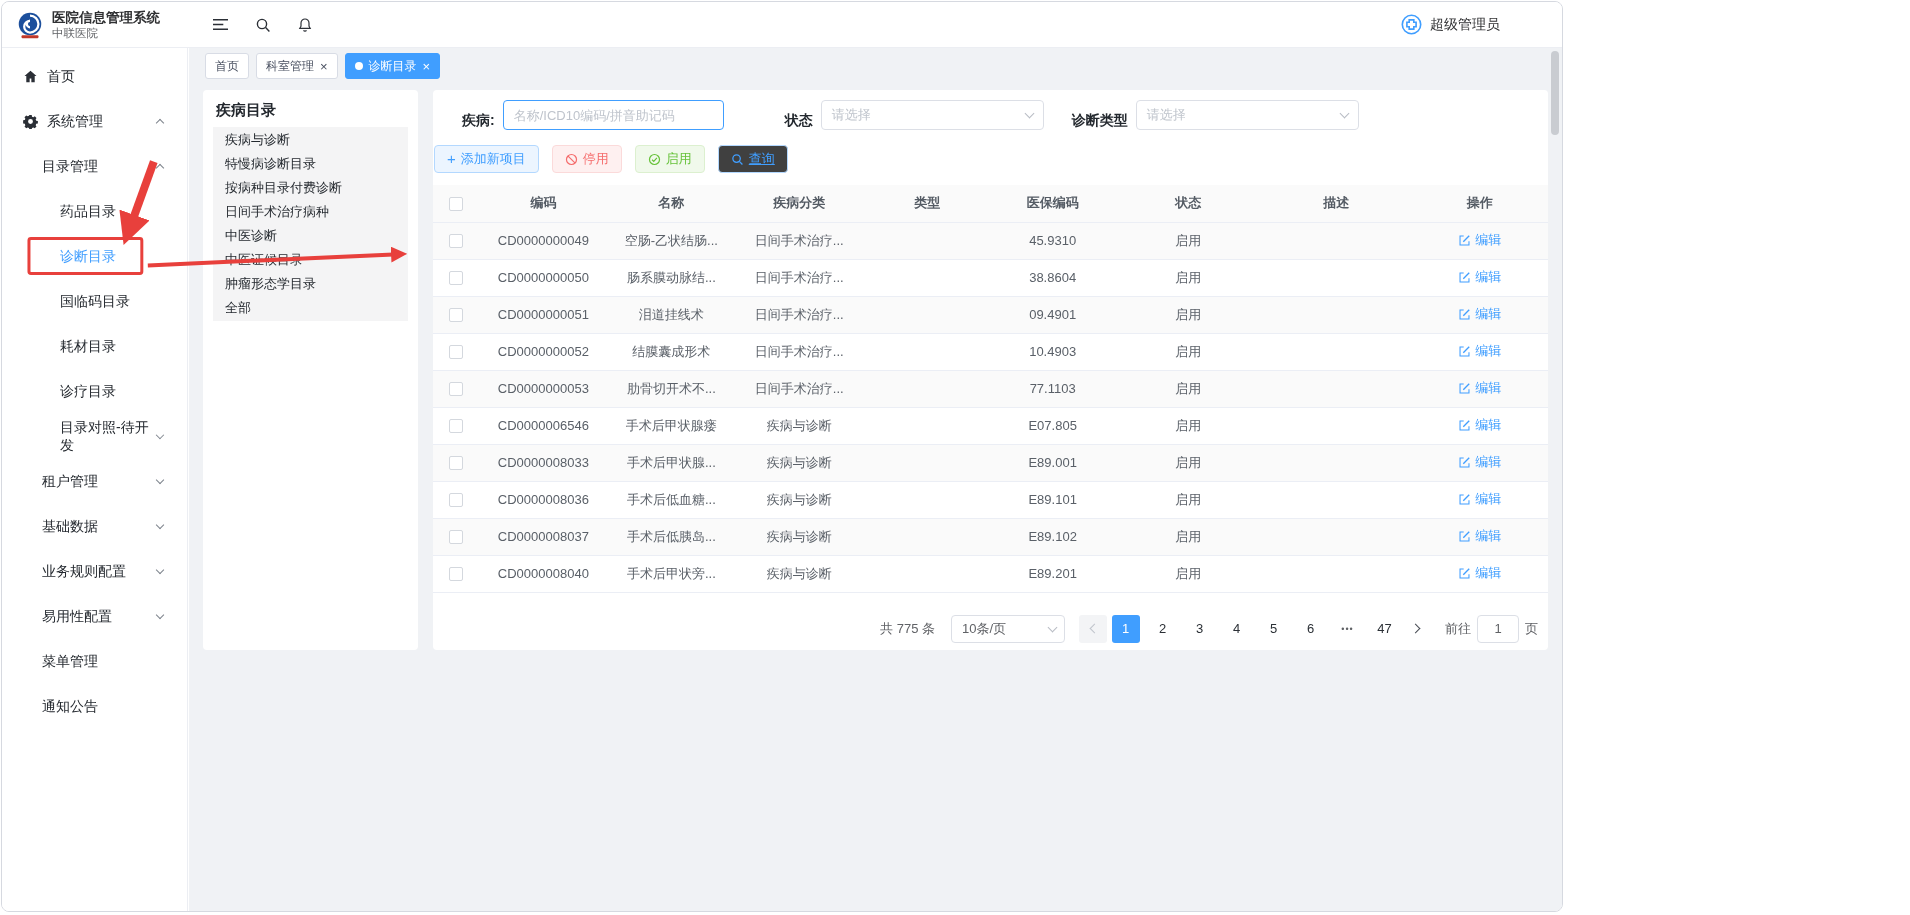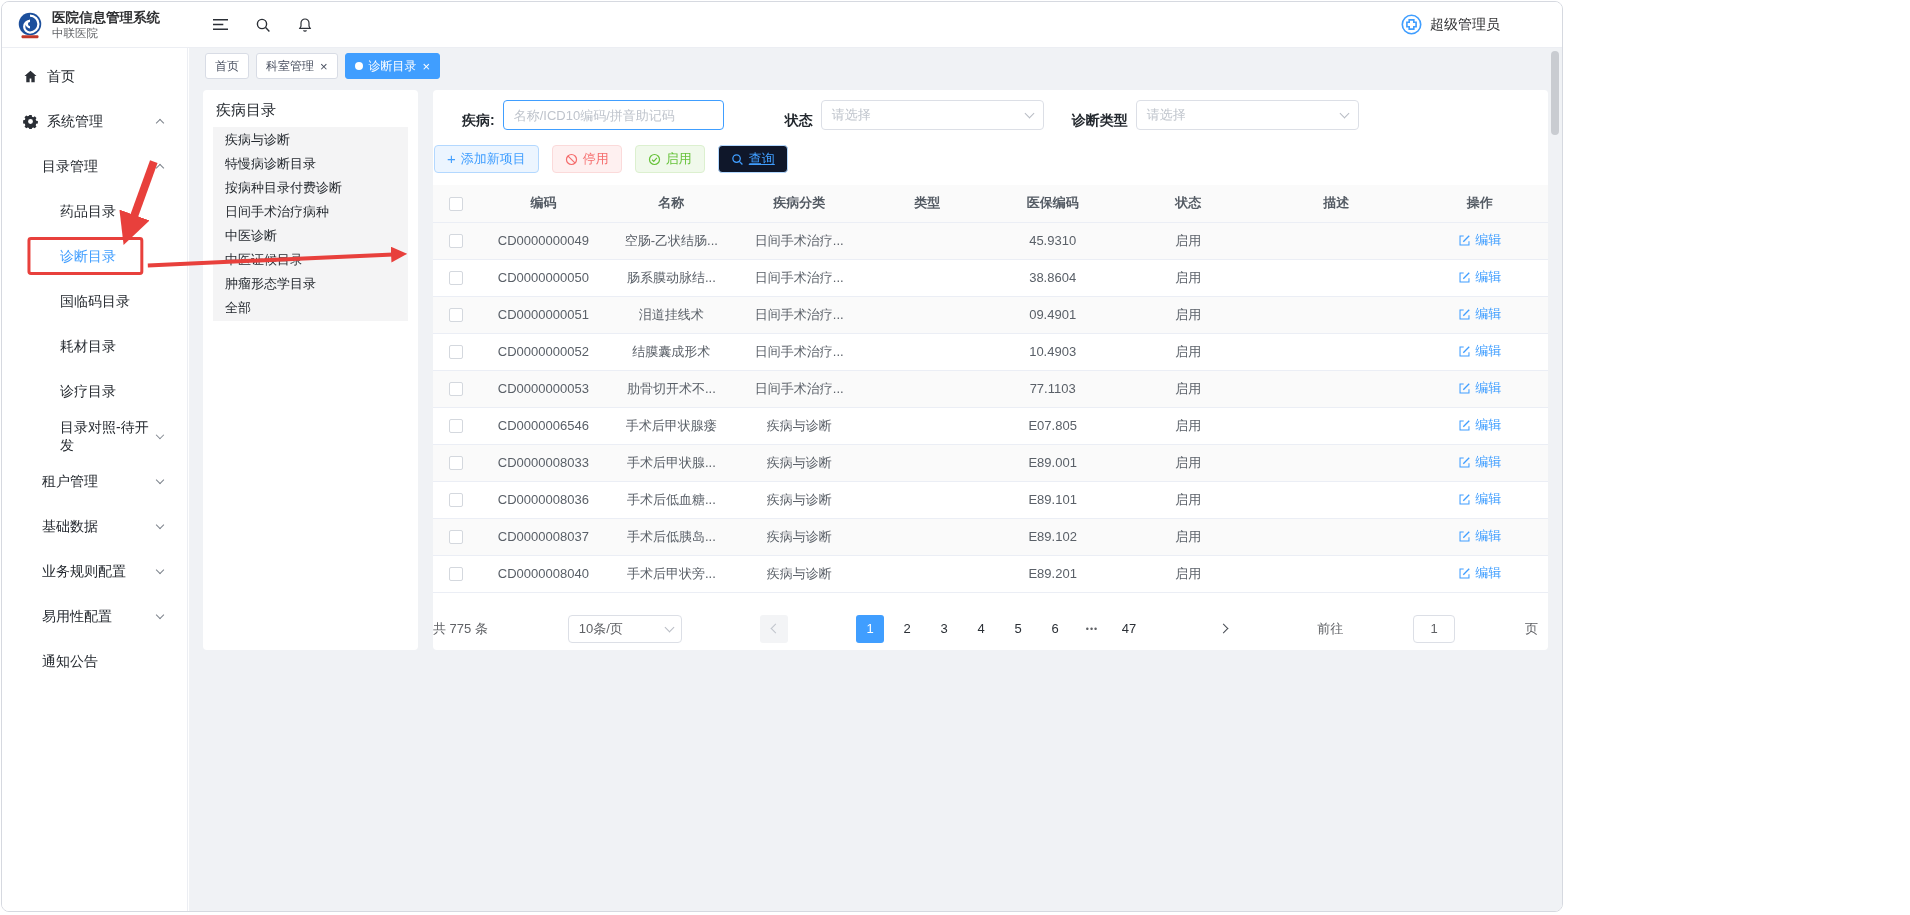--- a/index.html
+++ b/index.html
@@ -30,21 +30,21 @@
 
 .main { position:absolute; top:46px; left:187px; right:0; bottom:0; background:#f0f2f5; }
 .tabs { display:flex; align-items:center; gap:7px; padding:5px 0 5px 16px; height:36px; }
 .tab { height:26px; display:flex; align-items:center; gap:6px; padding:0 9px; background:#fff; border:1px solid #d8dce5; border-radius:3px; font-size:12px; color:#495060; cursor:pointer; white-space:nowrap; }
 .tab.active { background:#409eff; border-color:#409eff; color:#fff; }
 .tab-dot { width:8px; height:8px; border-radius:50%; background:#fff; }
 .tab-close { font-size:13px; line-height:1; }
 
 .content { display:flex; gap:15px; padding:6px 14px 0 14px; }
 .catalog-panel { width:215px; flex:0 0 215px; height:560px; background:#fff; border-radius:4px; padding:11px 10px; }
-.catalog-title { font-size:15px; font-weight:normal; color:#24292f; margin-bottom:7px; padding-left:3px; }
+.catalog-title { font-size:15px; font-weight:bold; color:#24292f; margin-bottom:7px; padding-left:3px; }
 .catalog-items { background:#f4f4f5; padding:1px 0; }
 .cat-item { height:24px; line-height:24px; font-size:13px; color:#24292f; padding-left:12px; cursor:pointer; white-space:nowrap; }
 
 .right-panel { flex:1; height:560px; background:#fff; border-radius:4px; overflow:hidden; }
 
 
 .filters { display:flex; align-items:flex-end; padding:10px 0 0 29px; }
 .flabel { font-size:14px; font-weight:bold; color:#24292f; white-space:nowrap; }
 .input-disease { width:221px; height:30px; border:1px solid #409eff; border-radius:4px; margin-left:8px; padding:0 10px; font-size:13px; color:#606266; outline:none; font-family:inherit; }
 .input-disease::placeholder { color:#bfc4cc; }
@@ -53,34 +53,34 @@
 .select { width:223px; height:30px; border:1px solid #dcdfe6; border-radius:4px; margin-left:8px; display:flex; align-items:center; justify-content:space-between; padding:0 10px; cursor:pointer; background:#fff; }
 .select-value { font-size:13px; color:#bfc4cc; }
 
 
 .toolbar { display:flex; gap:13px; padding:15px 0 0 1px; }
 .btn { height:28px; display:inline-flex; align-items:center; gap:5px; padding:0 12px; border-radius:4px; font-size:13px; cursor:pointer; border:1px solid transparent; font-family:inherit; background:none; }
 .btn-add { background:#ecf5ff; border-color:#b3d8ff; color:#409eff; }
 .btn-plus { font-size:15px; line-height:1; margin-top:-1px; }
 .btn-disable { background:#fef0f0; border-color:#fbdada; color:#f56c6c; }
 .btn-enable { background:#f0f9eb; border-color:#dcf0cf; color:#67c23a; }
-.btn-query { background:#0f172a; border-color:#b3d8ff; color:#409eff;text-decoration:underline; }
+.btn-query { background:#404040; border-color:#b3d8ff; color:#409eff;text-decoration:underline; }
 
 
 .table-wrap { margin-top:12px; }
 table { width:100%; border-collapse:collapse; table-layout:fixed; }
 thead th { height:37px; background:#fafafa; font-size:13px; font-weight:bold; color:#545b64; text-align:center; border-bottom:1px solid #ebeef5; }
 tbody td { height:37px; font-size:13px; color:#5a6068; text-align:center; border-bottom:1px solid #ebeef5; overflow:hidden; white-space:nowrap; }
 tr.stripe td { background:#fafafa; }
 .checkbox { display:inline-block; width:14px; height:14px; border:1px solid #d4d8de; border-radius:2px; background:#fff; vertical-align:middle; cursor:pointer; }
 .edit-link { color:#409eff; display:inline-flex; align-items:center; gap:4px; cursor:pointer; }
 .edit-icon { display:inline-flex; }
 
 
-.pagination { display:flex; align-items:center; justify-content:space-between; padding:22px 4px 0 0; font-size:13px; color:#606266; }
+.pagination { display:flex; align-items:center; justify-content:flex-end; padding:22px 4px 0 0; font-size:13px; color:#606266; }
 .pg-total { margin-right:16px; white-space:nowrap; }
 .pg-size { width:114px; height:28px; border:1px solid #dcdfe6; border-radius:4px; display:flex; align-items:center; justify-content:space-between; padding:0 8px 0 10px; cursor:pointer; margin-right:14px; color:#606266; background:#fff; }
 .pg-btn { width:28px; height:28px; display:inline-flex; align-items:center; justify-content:center; cursor:pointer; border-radius:3px; }
 .pg-btn.prev { background:#f3f4f6; }
 .pg-btn.prev .chev { border-color:#c0c4cc; }
 .pg-btn.next .chev { border-color:#464b53; }
 .pg-pages { display:inline-flex; }
 .page { min-width:28px; height:28px; margin:0 4.5px; display:inline-flex; align-items:center; justify-content:center; border-radius:3px; font-size:13px; color:#2b3036; cursor:pointer; }
 .page.active { background:#409eff; color:#fff; }
 .page.dots { color:#606266; font-size:9px; letter-spacing:1px; cursor:default; }
@@ -200,20 +200,23 @@
         <span class="sb-label">基础数据</span>
         <span class="chev down"></span>
       </div>
       <div class="sb-item lvl1">
         <span class="sb-label">业务规则配置</span>
         <span class="chev down"></span>
       </div>
       <div class="sb-item lvl1">
         <span class="sb-label">易用性配置</span>
         <span class="chev down"></span>
+      </div>
+      <div class="sb-item lvl1">
+        <span class="sb-label">菜单管理</span>
       </div>
       <div class="sb-item lvl1">
         <span class="sb-label">通知公告</span>
       </div>
     </aside>
 
   <div class="main">
     <div class="tabs" id="tabs">
         <div class="tab">
           <span class="tab-label">首页</span>

